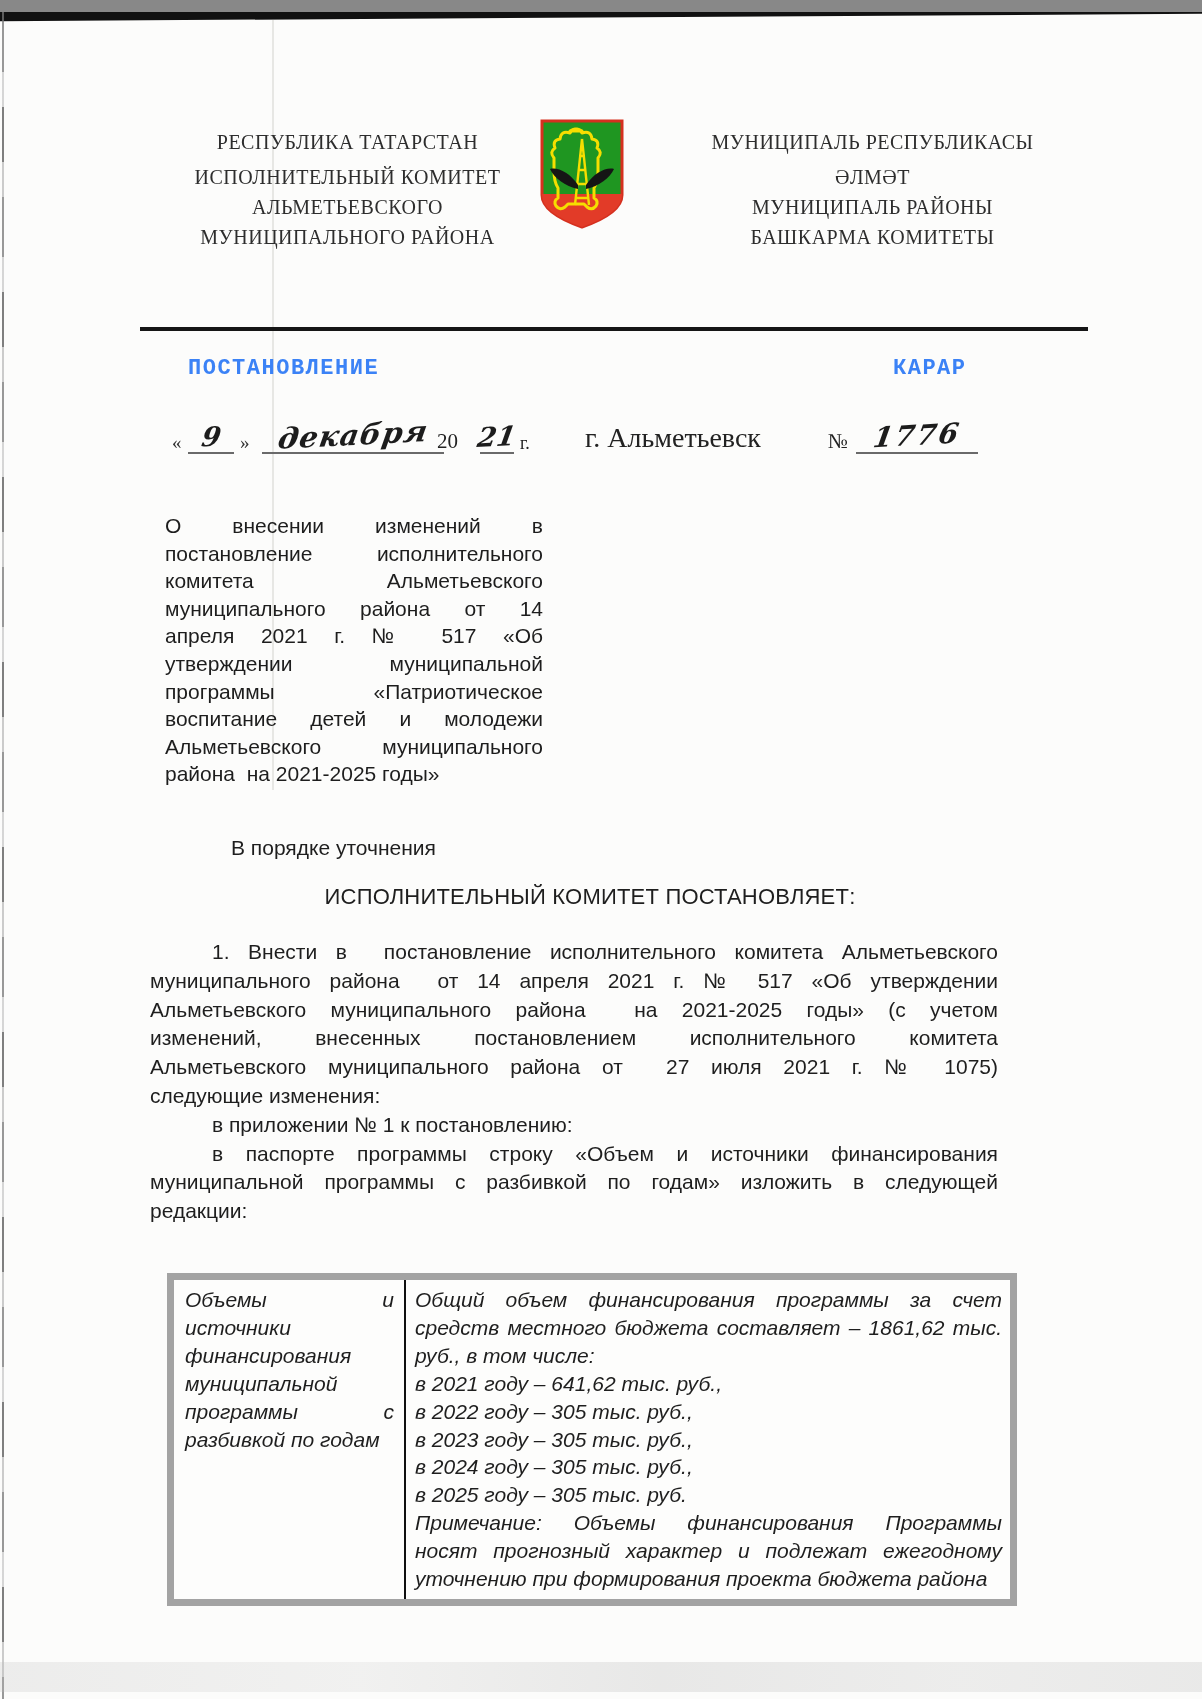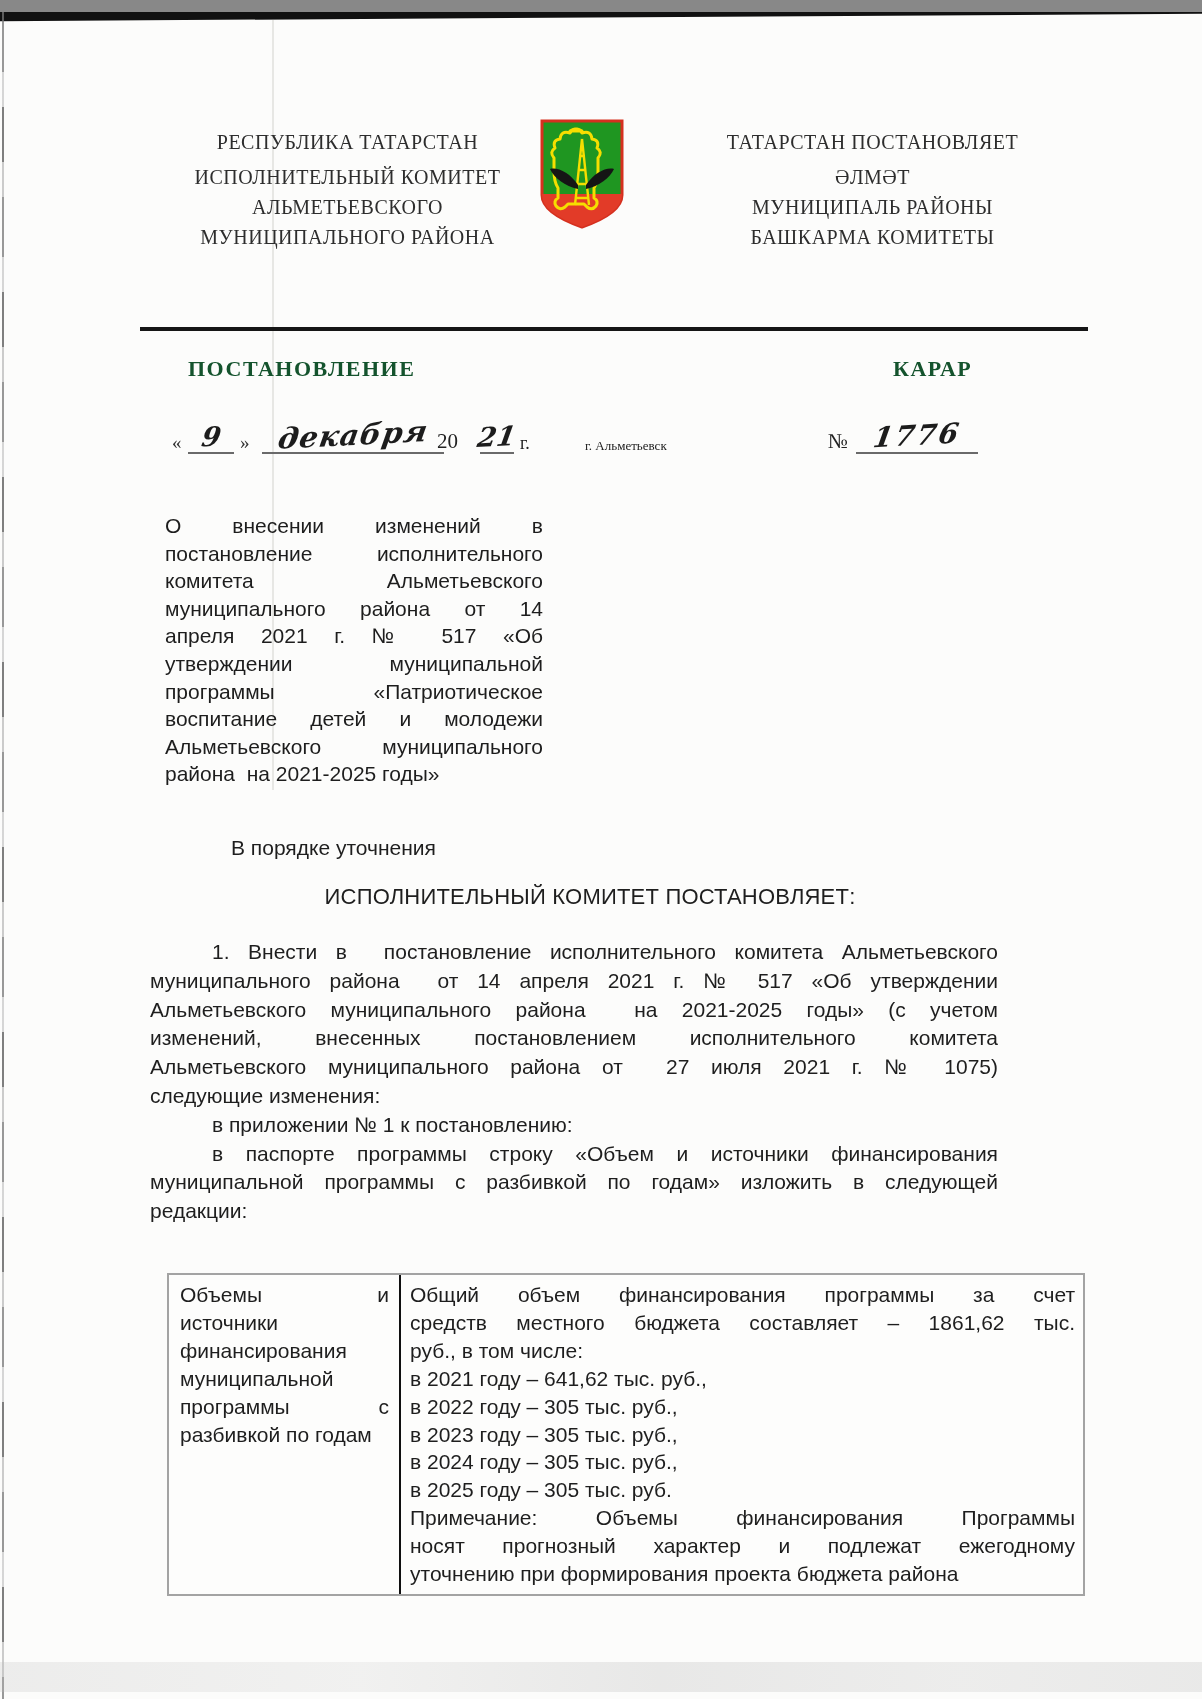--- a/index.html
+++ b/index.html
@@ -20,50 +20,50 @@
     background:linear-gradient(90deg,#3c3c3c,#6a6a6a 25%,#454545 50%,#707070 75%,#505050); transform:rotate(-0.08deg);}
   
   .hdr{position:absolute; text-align:center; font-family:"Liberation Serif", serif;
     font-size:20px; line-height:30px; color:#2d2d2d; letter-spacing:.5px;}
   .hdr .tline:first-child{margin-bottom:5px;}
   .hdr-left{left:160px; top:115px; width:375px;}
   .hdr-right{left:665px; top:115px; width:415px;}
   .emblem{position:absolute; left:538px; top:106px; width:88px; height:112px;}
   .rule{position:absolute; left:140px; top:315px; width:948px; height:4px; background:#161616;}
   
-  .doc-title{position:absolute; top:344px; font-family:Liberation Serif, serif;
-    font-weight:bold; font-size:22px; letter-spacing:1.5px; color:#14532d;}
+  .doc-title{position:absolute; top:344px; font-family:Liberation Mono, monospace;
+    font-weight:bold; font-size:22px; letter-spacing:1.5px; color:#3b82f6;}
   .title-ru{left:188px;} .title-tat{left:893px;}
   .dateline{position:absolute; left:0; top:398px; width:1202px; height:52px;
     font-family:"Liberation Serif", serif; font-size:21px; color:#222;}
   .dl{position:absolute; bottom:8px;}
   .blank{display:inline-block; border-bottom:2px solid #6a6a6a; text-align:center; vertical-align:bottom;}
   .script{font-family:"DejaVu Serif", serif; font-style:italic; font-weight:bold;
     display:inline-block; transform:skewX(-12deg) rotate(-3deg); color:#1c1c1c;}
   .q{font-size:19px; color:#333;}
   .day-blank{width:46px;} .month-blank{width:182px;} .num-blank{width:122px;}
   .day-script{font-size:27px;} .month-script{font-size:29px; letter-spacing:1px;}
   .year-script{font-size:27px; margin-left:-2px;} .num-script{font-size:28px; letter-spacing:2px;}
   .year-blank{width:34px;}
-  .city{font-size:13px;}
+  .city{font-size:28px;}
   .nosign{font-size:21px;}
   
   .tline{white-space:pre-wrap;}
   .just{text-align:justify; text-align-last:justify;}
   .ind{text-indent:62px;}
   .subject{position:absolute; left:165px; top:500px; width:378px;
     font-size:21px; line-height:27.6px; color:#1d1d1d;}
   .preamble{position:absolute; left:231px; top:824px; font-size:21px;}
   .resolution{position:absolute; left:165px; top:872px; width:850px; text-align:center;
     font-size:22px; letter-spacing:.2px;}
   .bodyflow{position:absolute; left:150px; top:926px; width:848px;
     font-size:21px; line-height:28.8px;}
   
-  .fintable{position:absolute; left:167px; top:1261px; width:918px; display:flex;
-    border:2px solid #a3a3a3; box-sizing:border-box; background:#fdfdfc;}
+  .fintable{position:absolute; left:167px; top:1261px; width:850px; display:flex;
+    border:7px solid #a3a3a3; box-sizing:border-box; background:#fdfdfc;font-style:italic;}
   .cell{font-size:21px; line-height:27.9px; box-sizing:border-box;}
   .cell-left{flex:0 0 232px; padding:6px 10px 6px 11px; border-right:2px solid #101010;}
   .cell-right{flex:1; padding:6px 8px 6px 9px;}
 </style>
 </head>
 <body>
 
 <div class="page">
 
   <div class="scan-top"></div>
@@ -88,21 +88,21 @@
 
     <g fill="none" stroke-width="2.4" stroke="#f6de00">
       <path d="M44,21 L37,87 M44,21 L51,87 M41,38 L47,38 M40,52 L48,52 M39,66 L49,66 M38,80 L50,80"></path>
     </g>
 
     <path d="M40,67 C32,55 20,49 12,51 C16,60 27,68 40,71 Z" fill="#151515"></path>
     <path d="M48,67 C56,55 68,49 76,51 C72,60 61,68 48,71 Z" fill="#151515"></path>
   </svg>
 
   <div class="hdr hdr-right">
-      <div class="tline">ТАТАРСТАН ПОСТАНОВЛЯЕТ</div>
+      <div class="tline">МУНИЦИПАЛЬ РЕСПУБЛИКАСЫ</div>
       <div class="tline">ӘЛМӘТ</div>
       <div class="tline">МУНИЦИПАЛЬ РАЙОНЫ</div>
       <div class="tline">БАШКАРМА КОМИТЕТЫ</div>
     </div>
 
   <div class="rule"></div>
 
   <div class="doc-title title-ru">ПОСТАНОВЛЕНИЕ</div>
   <div class="doc-title title-tat">КАРАР</div>
 

